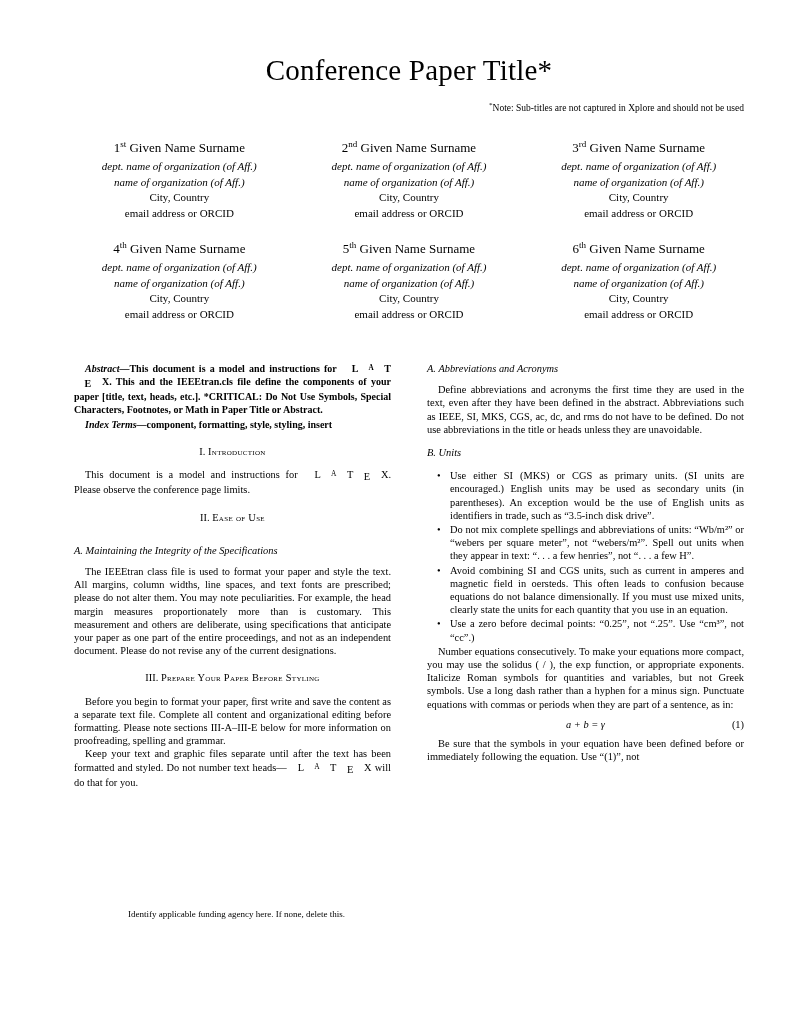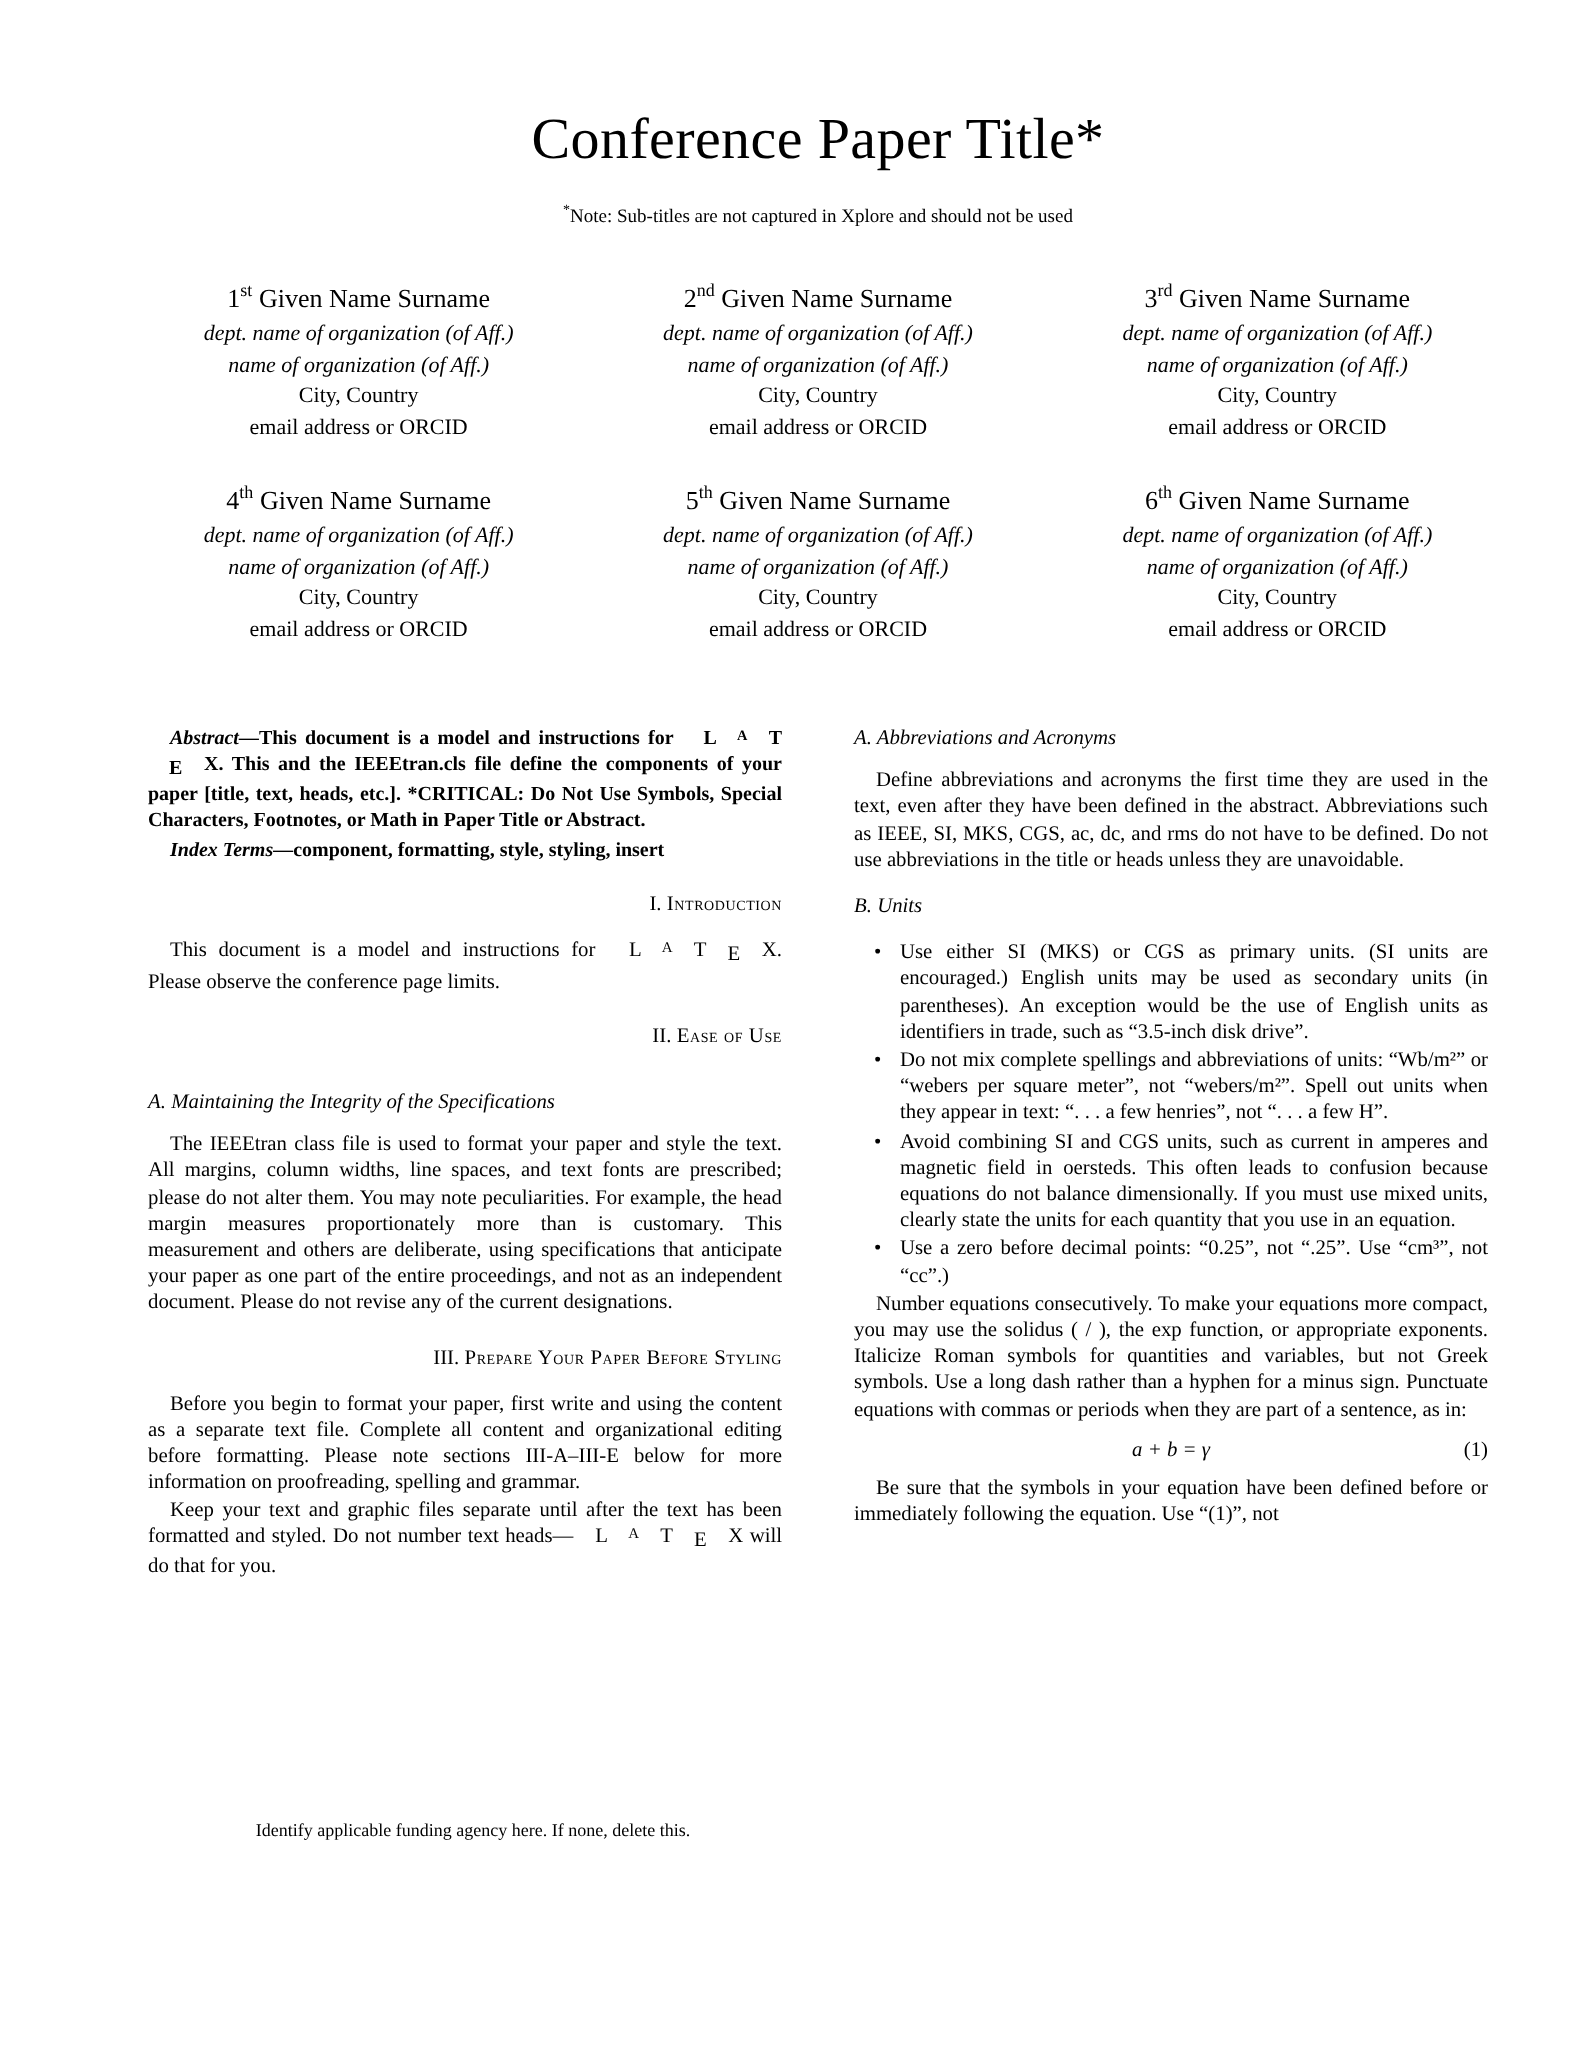--- a/index.html
+++ b/index.html
@@ -8,21 +8,21 @@
   body {
     width: 794px; height: 1028px;
     background: #ffffff; color: #000000;
     font-family: "Liberation Serif", "DejaVu Serif", serif;
     overflow: hidden;
   }
   .page { width: 794px; height: 1012px; padding: 54px 62px 0 62px; margin-left: 12px; }
 
   
   .title { font-size: 29px; font-weight: 400; text-align: center; margin: 0; letter-spacing: 0.2px; }
-  .title-note { text-align: center; font-size: 9.5px; margin-top: 14px; }
+  .title-note { text-align: right; font-size: 9.5px; margin-top: 14px; }
   .title-note sup { font-size: 7px; }
 
   
   .authors { display: grid; grid-template-columns: repeat(3, 1fr); column-gap: 12px; row-gap: 20px; margin-top: 26px; gap: 19px; }
   .author { text-align: center; }
   .author-name { font-size: 13px; margin-bottom: 3px; }
   .author-name sup { font-size: 9px; }
   .author-line { font-size: 11px; line-height: 1.4; }
   .it { font-style: italic; }
 
@@ -31,21 +31,21 @@
   .col { width: 321.5px; font-size: 10.4px; line-height: 1.27; text-align: justify; display: flex; flex-direction: column; }
   .col > :first-child { margin-top: 0; }
 
   p { margin: 0; }
   .ind { text-indent: 11px; }
 
   .abstract { font-weight: bold; font-size: 10px; line-height: 1.3; text-indent: 11px; }
   .index-terms { font-weight: bold; font-size: 10px; line-height: 1.3; text-indent: 11px; margin-top: 2px; }
   .bi { font-style: italic; }
 
-  .sec { font-size: 10.4px; font-weight: 400; text-align: right; margin: 14px 0 10px 0; }
+  .sec { font-size: 10.4px; font-weight: 400; text-align: center; margin: 14px 0 10px 0; }
   .sec .sc { font-variant: small-caps; letter-spacing: 0.3px; }
   .subsec { font-size: 10.4px; font-weight: 400; font-style: italic; text-align: left; margin: 10px 0 8px 0; }
 
   .bullets { list-style: none; margin: 2px 0 0 0; padding: 0 0 0 23px; }
   .bullets li { position: relative; margin-bottom: 1px; }
   .bullets li::before { content: "\2022"; position: absolute; left: -13px; }
 
   .equation { position: relative; margin: 7px 0 6px 0; }
   .eq-formula { display: block; text-align: center; font-style: italic; }
   .eq-number { position: absolute; right: 0; top: 0; }
@@ -131,21 +131,21 @@
       <p class="ind"><span>This document is a model and instructions for </span><span class="latex"><span>L</span><span class="la">A</span><span>T</span><span class="le">E</span><span>X</span></span><span>. Please observe the conference page limits.</span></p>
 
       <h2 class="sec"><span>II.</span> <span class="sc">Ease of Use</span></h2>
 
       <h3 class="subsec"><span>A.</span> <span>Maintaining the Integrity of the Specifications</span></h3>
 
       <p class="ind">The IEEEtran class file is used to format your paper and style the text. All margins, column widths, line spaces, and text fonts are prescribed; please do not alter them. You may note peculiarities. For example, the head margin measures proportionately more than is customary. This measurement and others are deliberate, using specifications that anticipate your paper as one part of the entire proceedings, and not as an independent document. Please do not revise any of the current designations.</p>
 
       <h2 class="sec"><span>III.</span> <span class="sc">Prepare Your Paper Before Styling</span></h2>
 
-      <p class="ind">Before you begin to format your paper, first write and using the content as a separate text file. Complete all content and organizational editing before formatting. Please note sections III-A–III-E below for more information on proofreading, spelling and grammar.</p>
+      <p class="ind">Before you begin to format your paper, first write and save the content as a separate text file. Complete all content and organizational editing before formatting. Please note sections III-A–III-E below for more information on proofreading, spelling and grammar.</p>
 
       <p class="ind"><span>Keep your text and graphic files separate until after the text has been formatted and styled. Do not number text heads—</span><span class="latex"><span>L</span><span class="la">A</span><span>T</span><span class="le">E</span><span>X</span></span><span> will do that for you.</span></p>
 
       <p class="footnote">Identify applicable funding agency here. If none, delete this.</p>
 
     </div>
 
     <div class="col">
 
       <h3 class="subsec"><span>A.</span> <span>Abbreviations and Acronyms</span></h3>

